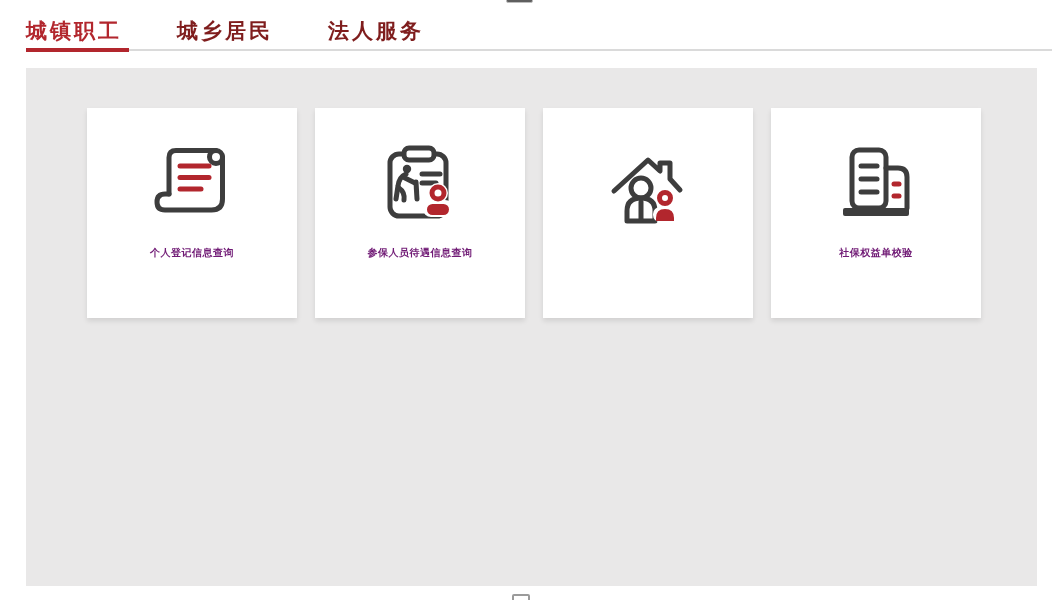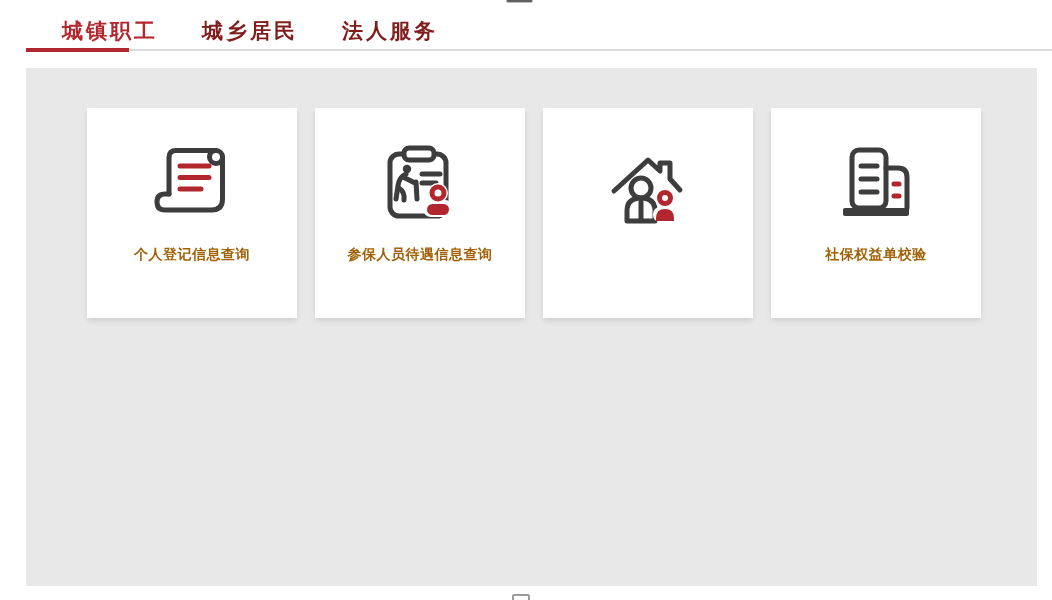--- a/index.html
+++ b/index.html
@@ -4,37 +4,37 @@
 <style>
   * { margin:0; padding:0; box-sizing:border-box; }
   html,body { width:1052px; height:600px; overflow:hidden; background:#ffffff;
               font-family:"Liberation Sans","DejaVu Sans",sans-serif; position:relative; }
 
   
   .top-partial { position:absolute; left:506px; top:-5px; width:27px; height:8px;
                  background:#5f5f5f; border:1px solid #bdbdbd; border-radius:2px; }
 
   
-  .tabbar { position:absolute; left:26px; top:17px; display:flex; gap:44px;margin-left:36px; }
+  .tabbar { position:absolute; left:26px; top:17px; display:flex; gap:55px; }
   .tab { font-size:21px; font-weight:700; letter-spacing:3px; color:#7f1d1d;
          cursor:pointer; white-space:nowrap; }
   .tab.active { color:#b2262d; }
   .tab-baseline { position:absolute; left:26px; right:0; top:49px; height:2px; background:#dadada; }
   .tab-underline { position:absolute; left:26px; top:47.5px; width:103px; height:4px; background:#b2262d; }
 
   
   .panel { position:absolute; left:26px; top:68px; width:1011px; height:518px;
            background:#e9e8e8; padding:40px 0 0 61px; }
   .grid { display:grid; grid-template-columns:repeat(4,210px); grid-auto-rows:210px;
           column-gap:18px; row-gap:20px; }
   .card { background:#ffffff; box-shadow:0 3px 5px rgba(0,0,0,0.10); cursor:pointer;
           display:flex; flex-direction:column; align-items:center; padding-top:30px; }
   .icon-box { width:92px; height:92px; display:flex; align-items:center; justify-content:center; }
-  .card-label { margin-top:16px; font-size:14px; font-weight:600; letter-spacing:0.5px;
-                color:#a16207; white-space:nowrap; }
+  .card-label { margin-top:16px; font-size:10px; font-weight:600; letter-spacing:0.5px;
+                color:#701a75; white-space:nowrap; }
 
   
   .petals { width:71px; height:71px; display:grid; grid-template-columns:33px 33px;
             grid-template-rows:33px 33px; gap:5px; }
   .petal { border:5px solid #3d3d3d; }
   .p-tl { border-radius:50% 50% 0 50%; }
   .p-tr { border-radius:50% 50% 50% 0; border-color:#b2262d; }
   .p-bl { border-radius:50% 0 50% 50%; }
   .p-br { border-radius:0 50% 50% 50%; }
 

